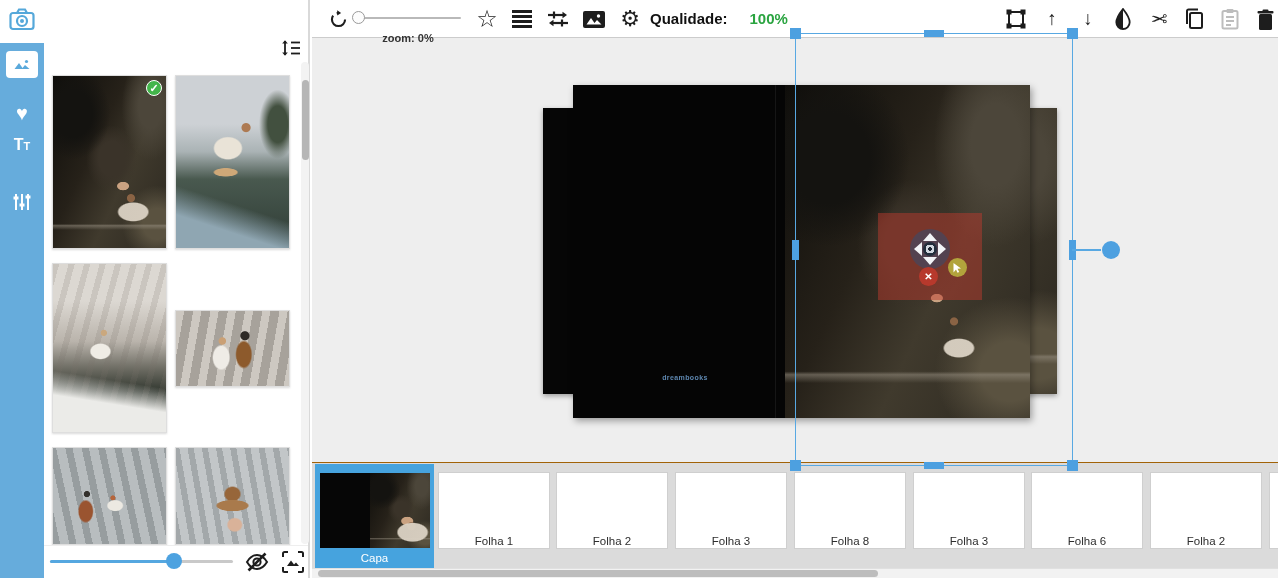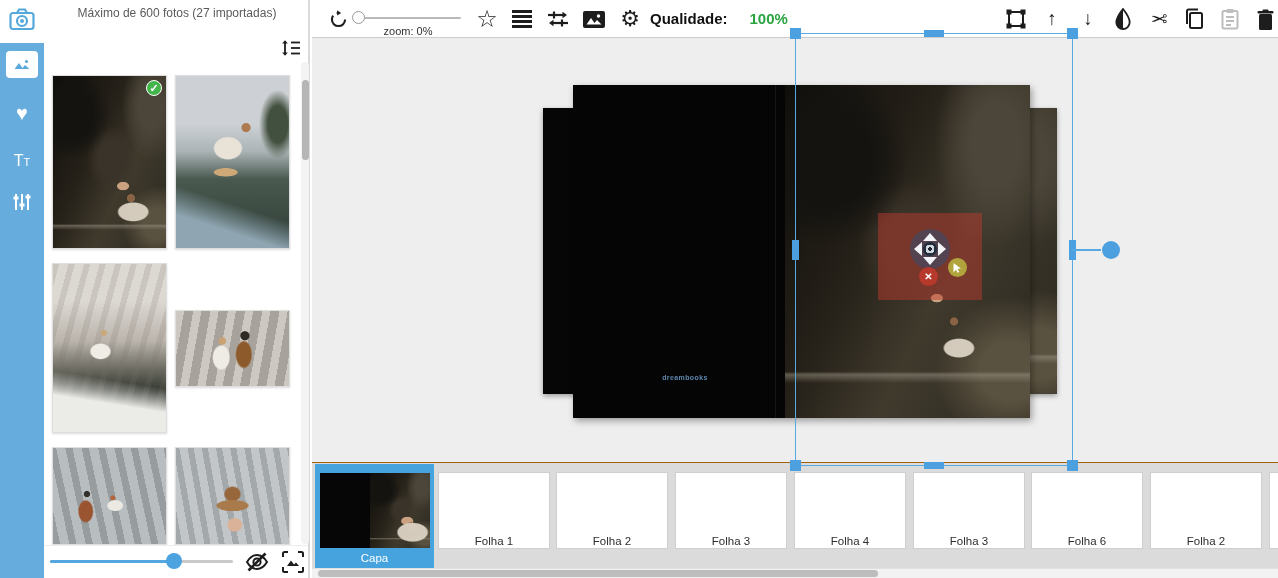--- a/index.html
+++ b/index.html
@@ -7,21 +7,21 @@
   .board { position:relative; width:1278px; height:578px; overflow:hidden; background:#fff; }
   .abs { position:absolute; }
 
   
   .rail { left:0; top:0; width:44px; height:578px; background:#fff; z-index:30; }
   .rail-blue { left:0; top:43px; width:44px; height:535px; background:#66acdc; }
   .rail-cam { left:8px; top:6px; width:28px; height:28px; }
   .rail-item { left:0; width:44px; height:34px; display:flex; align-items:center; justify-content:center; color:#fff; }
   .rail-active-box { left:6px; top:51px; width:32px; height:27px; background:#fff; border-radius:4px; display:flex; align-items:center; justify-content:center; }
   .rail-heart { top:96px; font-size:20px; }
-  .rail-text { top:144px; font-weight:normal; }
+  .rail-text { top:128px; font-weight:bold; }
   .rail-text .big { font-size:16px; } .rail-text .small { font-size:11px; }
   .rail-tune { top:185px; }
 
   
   .panel { left:44px; top:0; width:266px; height:578px; background:#fff; border-right:2px solid #d9d9d9; z-index:20; }
   .panel-header { left:0; top:6px; width:266px; text-align:center; font-size:12px; color:#5a5a5a; }
   .import-btn { left:49px; top:29px; width:170px; height:35px; background:#55a8da; border:none; border-radius:3px;
     color:#fff; font-weight:bold; font-size:13px; letter-spacing:.3px; box-shadow:0 1px 3px rgba(0,0,0,.35); cursor:pointer;
     font-family:"Liberation Sans",sans-serif; }
   .sort-btn { left:236px; top:37px; width:22px; height:22px; }
@@ -85,21 +85,21 @@
   
   .canvas { left:312px; top:0; width:966px; height:578px; background:#eee; }
   .toolbar { left:0; top:0; width:966px; height:38px; background:#fff; border-bottom:1px solid #ccc; z-index:5; }
   .tb-icon { top:8px; width:22px; height:22px; display:flex; align-items:center; justify-content:center; color:#1d1d1d; cursor:pointer; }
   .tb-star { font-size:24px; line-height:20px; }
   .tb-gear { font-size:22px; line-height:22px; }
   .tb-arrow { font-size:19px; font-weight:bold; }
   .tb-cut { font-size:20px; transform:scaleX(-1); }
   .zoom-track { left:43px; top:17px; width:106px; height:2px; background:#b9b9b9; border-radius:1px; }
   .zoom-handle { left:40px; top:11px; width:13px; height:13px; border-radius:50%; background:#fdfdfd; border:1.5px solid #9a9a9a; }
-  .zoom-label { left:43px; top:25px; width:106px; text-align:center; font-size:11px; color:#333; }
+  .zoom-label { left:43px; top:32px; width:106px; text-align:center; font-size:11px; color:#333;font-weight:bold; }
   .quality { left:338px; top:10px; font-size:15px; font-weight:bold; color:#111; }
   .quality .val { color:#2aa440; margin-left:22px; }
   .canvas-bg { left:0; top:38px; width:966px; height:424px; background:#eee; }
 
   
   .sheet-back { left:231px; top:108px; width:514px; height:286px; background:#060606; box-shadow:0 2px 5px rgba(0,0,0,.35); }
   .sheet-back .photo { position:absolute; right:0; top:0; width:272px; height:286px; }
   .sheet-front { left:261px; top:85px; width:457px; height:333px; background:#050505; box-shadow:2px 3px 7px rgba(0,0,0,.35); }
   .sheet-front .blackpage { position:absolute; left:0; top:0; width:212px; height:333px; background:#050505; }
   .sheet-front .foldline { position:absolute; left:202px; top:0; width:1px; height:333px; background:rgba(255,255,255,.07); }
@@ -187,21 +187,20 @@
             <line x1="16" y1="2" x2="16" y2="18"></line>
           <line x1="1.5" y1="6" x2="6.5" y2="6" stroke-width="3"></line>
             <line x1="7.5" y1="13" x2="12.5" y2="13" stroke-width="3"></line>
             <line x1="13.5" y1="5" x2="18.5" y2="5" stroke-width="3"></line>
           </svg>
       </span>
     </div>
   </div>
 
   <div class="abs panel">
-    <div class="abs panel-header">Máximo de 600 fotos (27 importadas)</div>
     <div class="abs sort-btn">
       <svg width="22" height="22" viewBox="0 0 22 22" stroke="#1d1d1d" stroke-width="1.8" fill="#1d1d1d">
         <line x1="5" y1="4" x2="5" y2="18"></line>
           <path d="M2.2 6.5 L5 3.2 L7.8 6.5 Z" stroke="none"></path>
           <path d="M2.2 15.5 L5 18.8 L7.8 15.5 Z" stroke="none"></path>
         <line x1="11" y1="5.5" x2="20" y2="5.5"></line>
           <line x1="11" y1="11" x2="20" y2="11"></line>
           <line x1="11" y1="16.5" x2="20" y2="16.5"></line>
         </svg>
     </div>
@@ -375,21 +374,21 @@
         </div>
         <div class="capa-label">Capa</div>
       </div>
       <div class="tile-thumb" style="left:127px;"></div>
       <div class="tile-label" style="left:127px;">Folha 1</div>
       <div class="tile-thumb" style="left:245px;"></div>
       <div class="tile-label" style="left:245px;">Folha 2</div>
       <div class="tile-thumb" style="left:364px;"></div>
       <div class="tile-label" style="left:364px;">Folha 3</div>
       <div class="tile-thumb" style="left:483px;"></div>
-      <div class="tile-label" style="left:483px;">Folha 4</div>
+      <div class="tile-label" style="left:483px;">Folha 8</div>
       <div class="tile-thumb" style="left:602px;"></div>
       <div class="tile-label" style="left:602px;">Folha 3</div>
       <div class="tile-thumb" style="left:720px;"></div>
       <div class="tile-label" style="left:720px;">Folha 6</div>
       <div class="tile-thumb" style="left:839px;"></div>
       <div class="tile-label" style="left:839px;">Folha 2</div>
       <div class="tile-thumb" style="left:958px;"></div>
       <div class="strip-corner"></div>
     </div>
 

